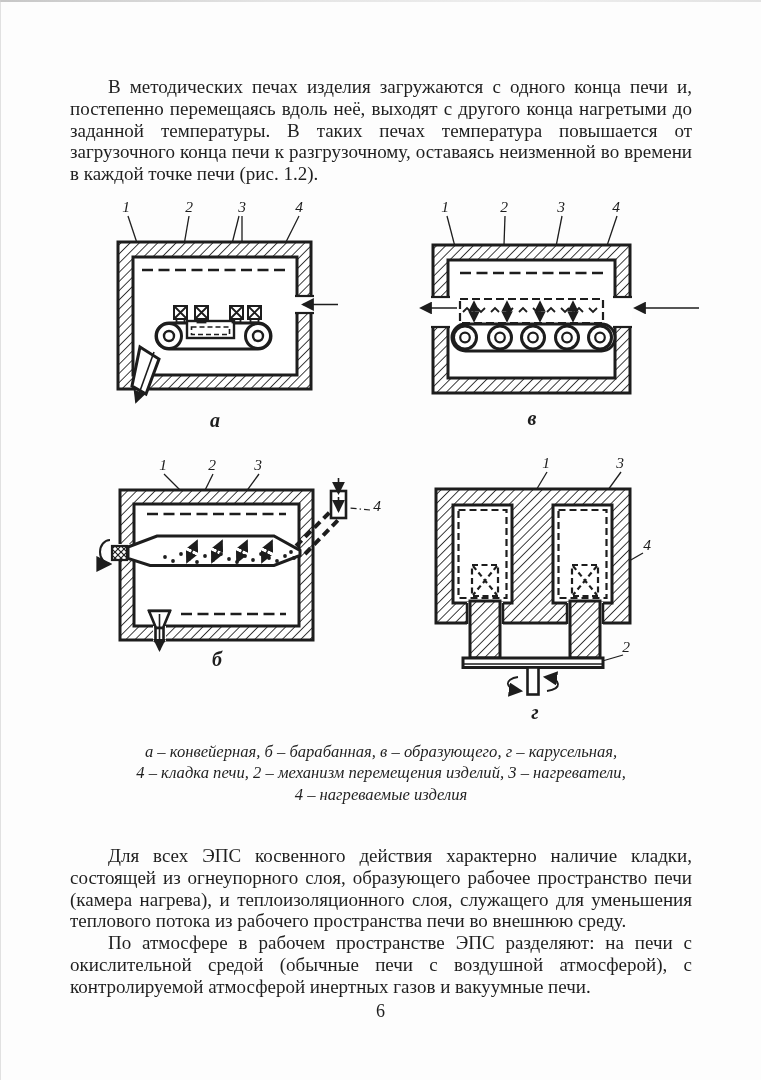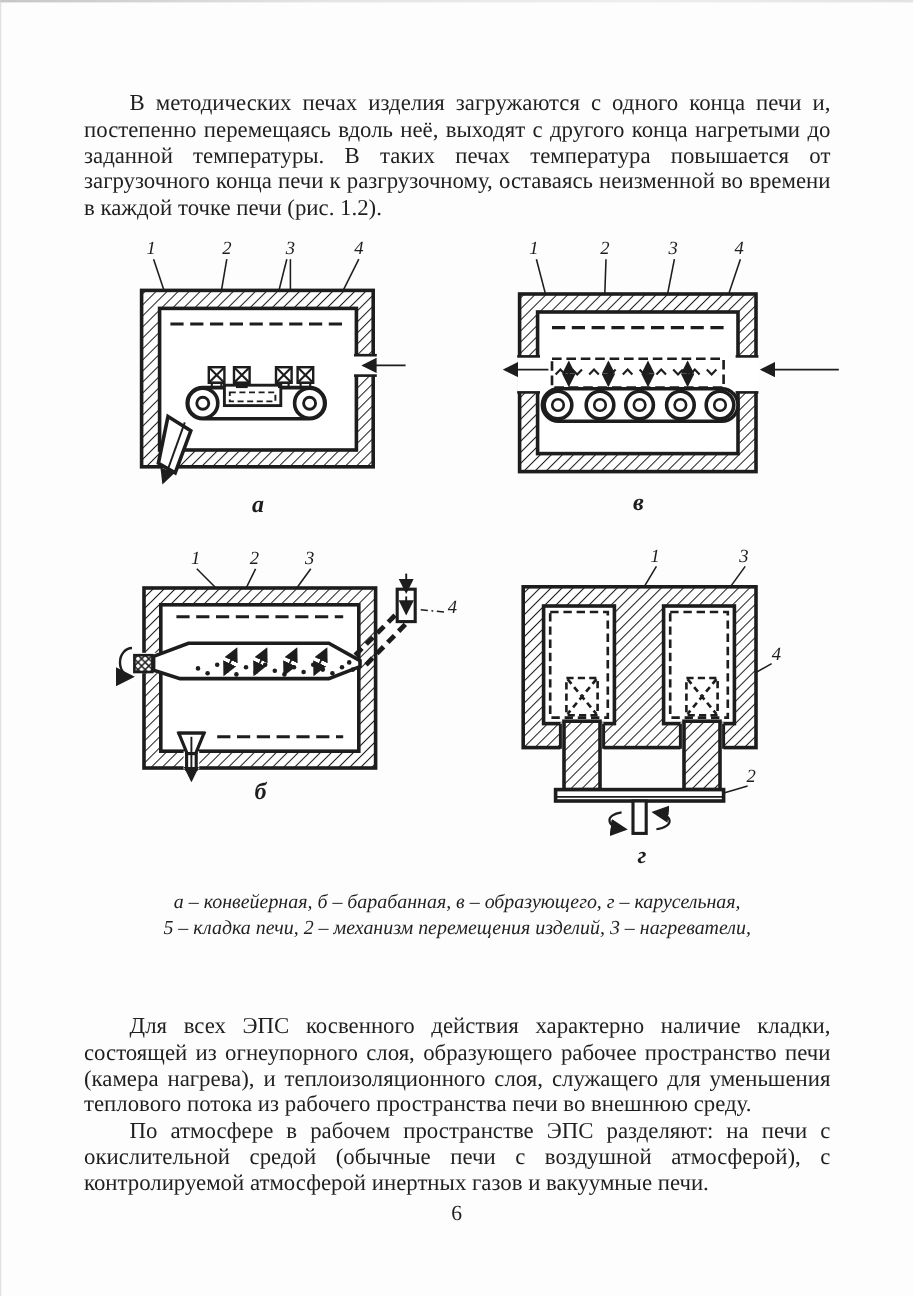--- a/index.html
+++ b/index.html
@@ -311,21 +311,22 @@
     </g>
     <text class="co" x="121" y="18">1</text>
     <text class="co" x="195" y="18">3</text>
     <text class="co" x="222" y="100">4</text>
     <text class="co" x="201" y="202">2</text>
     <text class="dl" x="110" y="269">г</text>
   </svg>
 
   <div class="caption">
     <div>а – конвейерная, б – барабанная, в – образующего, г – карусельная,</div>
-    <div>5 – кладка печи, 2 – механизм перемещения изделий, 3 – нагреватели,</div>
+    <div>4 – кладка печи, 2 – механизм перемещения изделий, 3 – нагреватели,</div>
+    <div>4 – нагреваемые изделия</div>
   </div>
 
   <div class="body-text" style="top:845px">
     <p>Для всех ЭПС косвенного действия характерно наличие кладки, состоящей из огнеупорного слоя, образующего рабочее пространство печи (камера нагрева), и теплоизоляционного слоя, служащего для уменьшения теплового потока из рабочего пространства печи во внешнюю среду.</p>
     <p>По атмосфере в рабочем пространстве ЭПС разделяют: на печи с окислительной средой (обычные печи с воздушной атмосферой), с контролируемой атмосферой инертных газов и вакуумные печи.</p>
   </div>
 
   <div class="page-number">6</div>
 
 </div>

